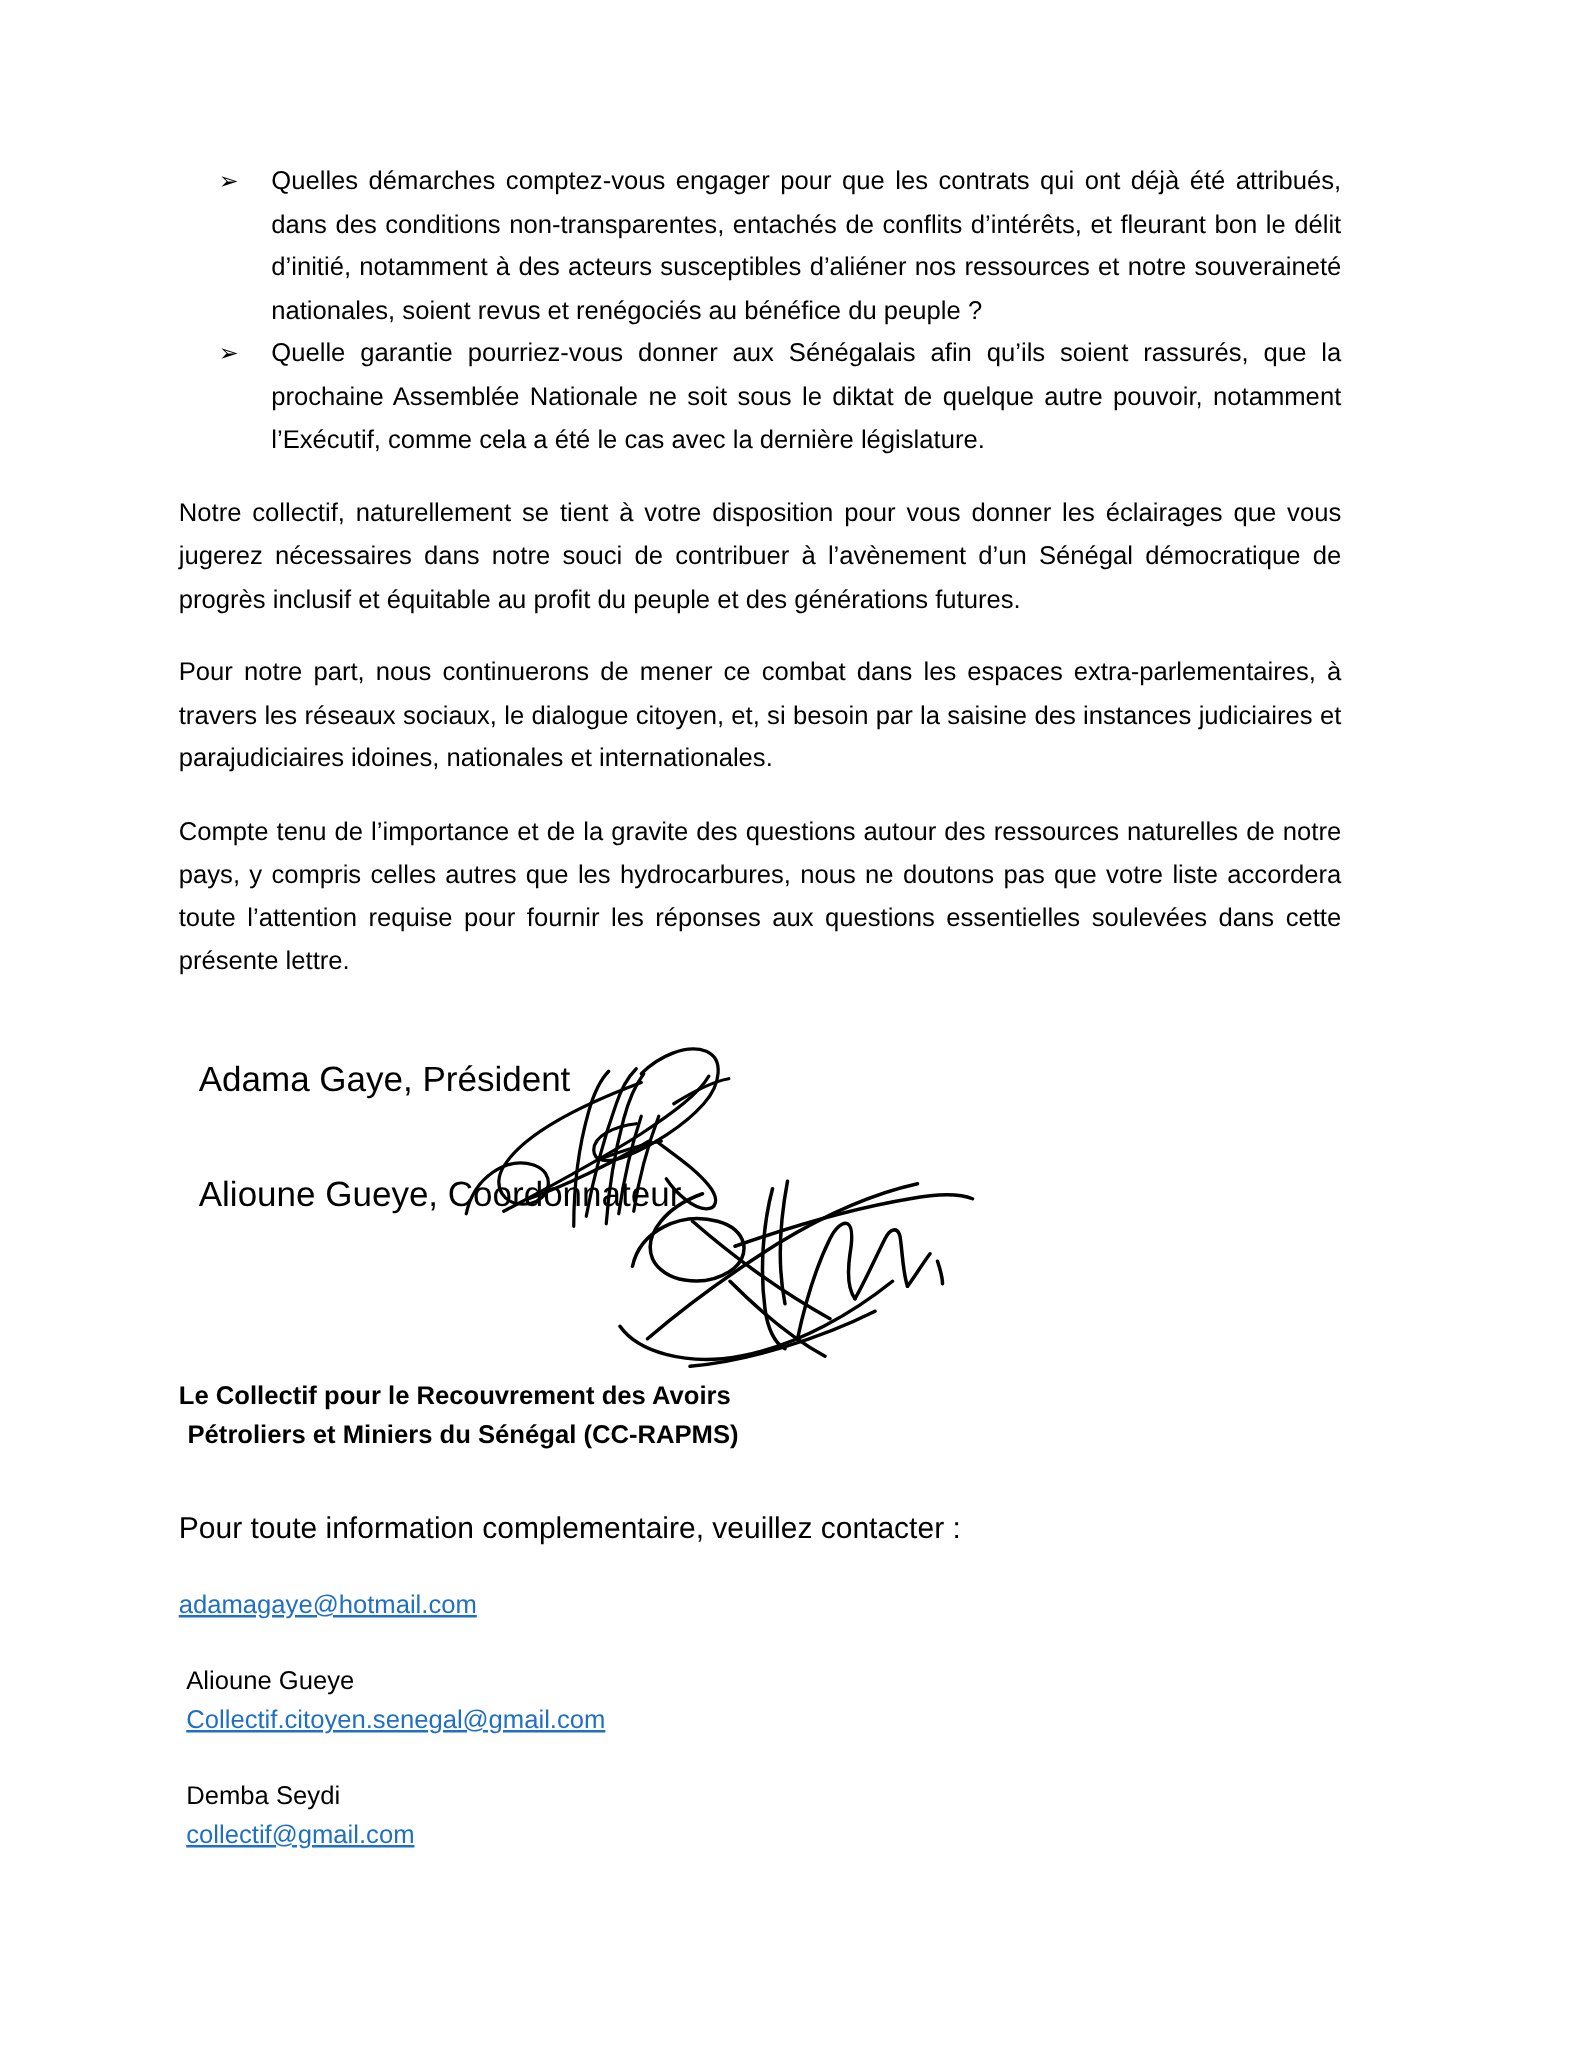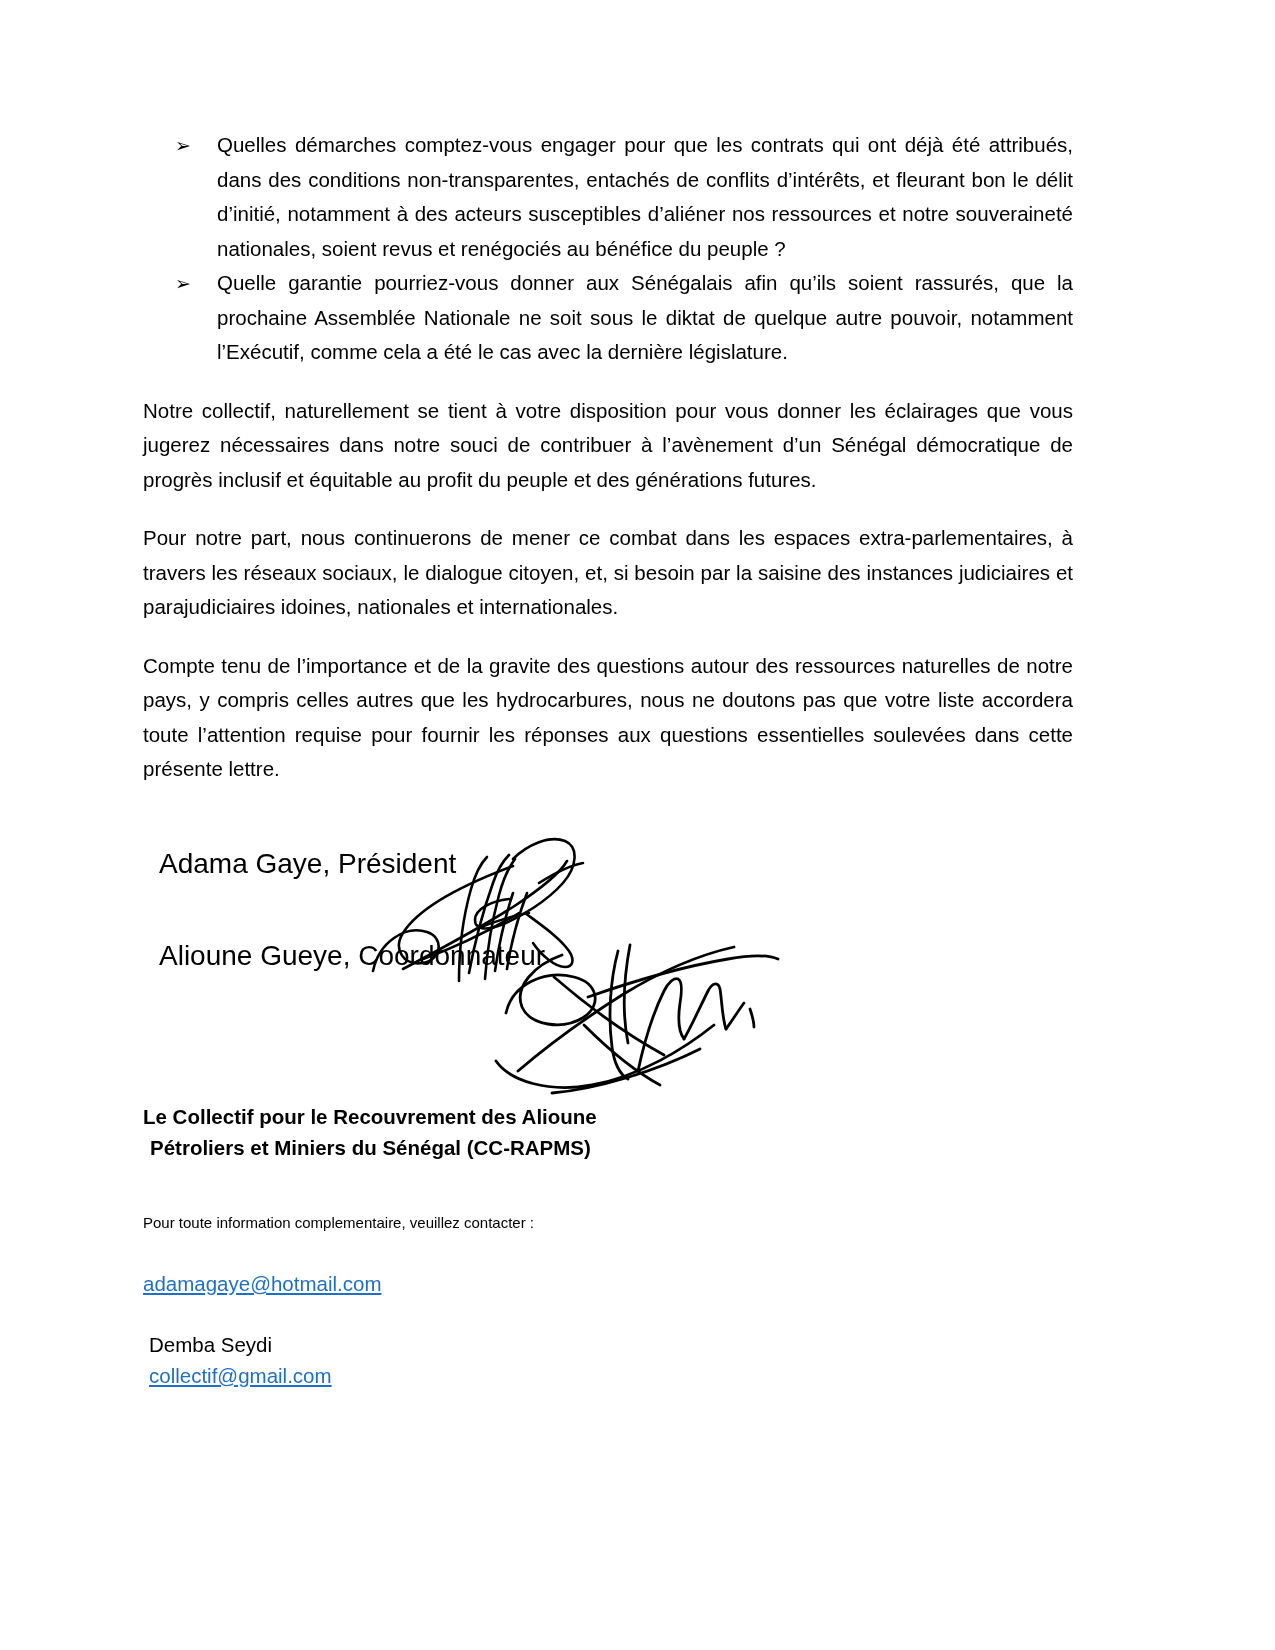--- a/index.html
+++ b/index.html
@@ -87,21 +87,21 @@
     margin-top: 22px;
     font-weight: bold;
     font-size: 20.5px;
     line-height: 31px;
   }
   .org-line2 { padding-left: 7px; }
 
   
   .contact-intro {
     margin-top: 44px;
-    font-size: 15px;
+    font-size: 24px;
     line-height: 31px;
   }
   .contact-group {
     margin-top: 30px;
     font-size: 20.5px;
     line-height: 31px;
   }
   .contact-group.indent { padding-left: 6px; }
   .contact-name {
     display: block;
@@ -167,30 +167,34 @@
           <path d="M196 118 C204 104, 212 86, 220 70 C224 62, 230 60, 232 68 C234 80, 234 96, 238 108"></path>
           <path d="M238 108 C244 100, 250 90, 256 82"></path>
           <path d="M262 88 C264 94, 266 100, 266 106"></path>
           <path d="M100 76 C140 62, 192 46, 240 38 C262 34, 280 34, 290 38"></path>
           <path d="M64 172 C110 168, 168 150, 212 128"></path>
         </g>
       </svg>
     </div>
 
     <div class="org">
-      <div>Le Collectif pour le Recouvrement des Alioune</div>
+      <div>Le Collectif pour le Recouvrement des Avoirs</div>
       <div class="org-line2">Pétroliers et Miniers du Sénégal (CC-RAPMS)</div>
     </div>
 
     <div class="contact-intro">Pour toute information complementaire, veuillez contacter :</div>
 
     <div class="contact-group">
       <a class="contact-email" href="#">adamagaye@hotmail.com</a>
     </div>
 
+    <div class="contact-group indent">
+      <span class="contact-name">Alioune Gueye</span>
+      <a class="contact-email" href="#">Collectif.citoyen.senegal@gmail.com</a>
+    </div>
 
     <div class="contact-group indent">
       <span class="contact-name">Demba Seydi</span>
       <a class="contact-email" href="#">collectif@gmail.com</a>
     </div>
 
   </div>
 </div>
 
 </body></html>

